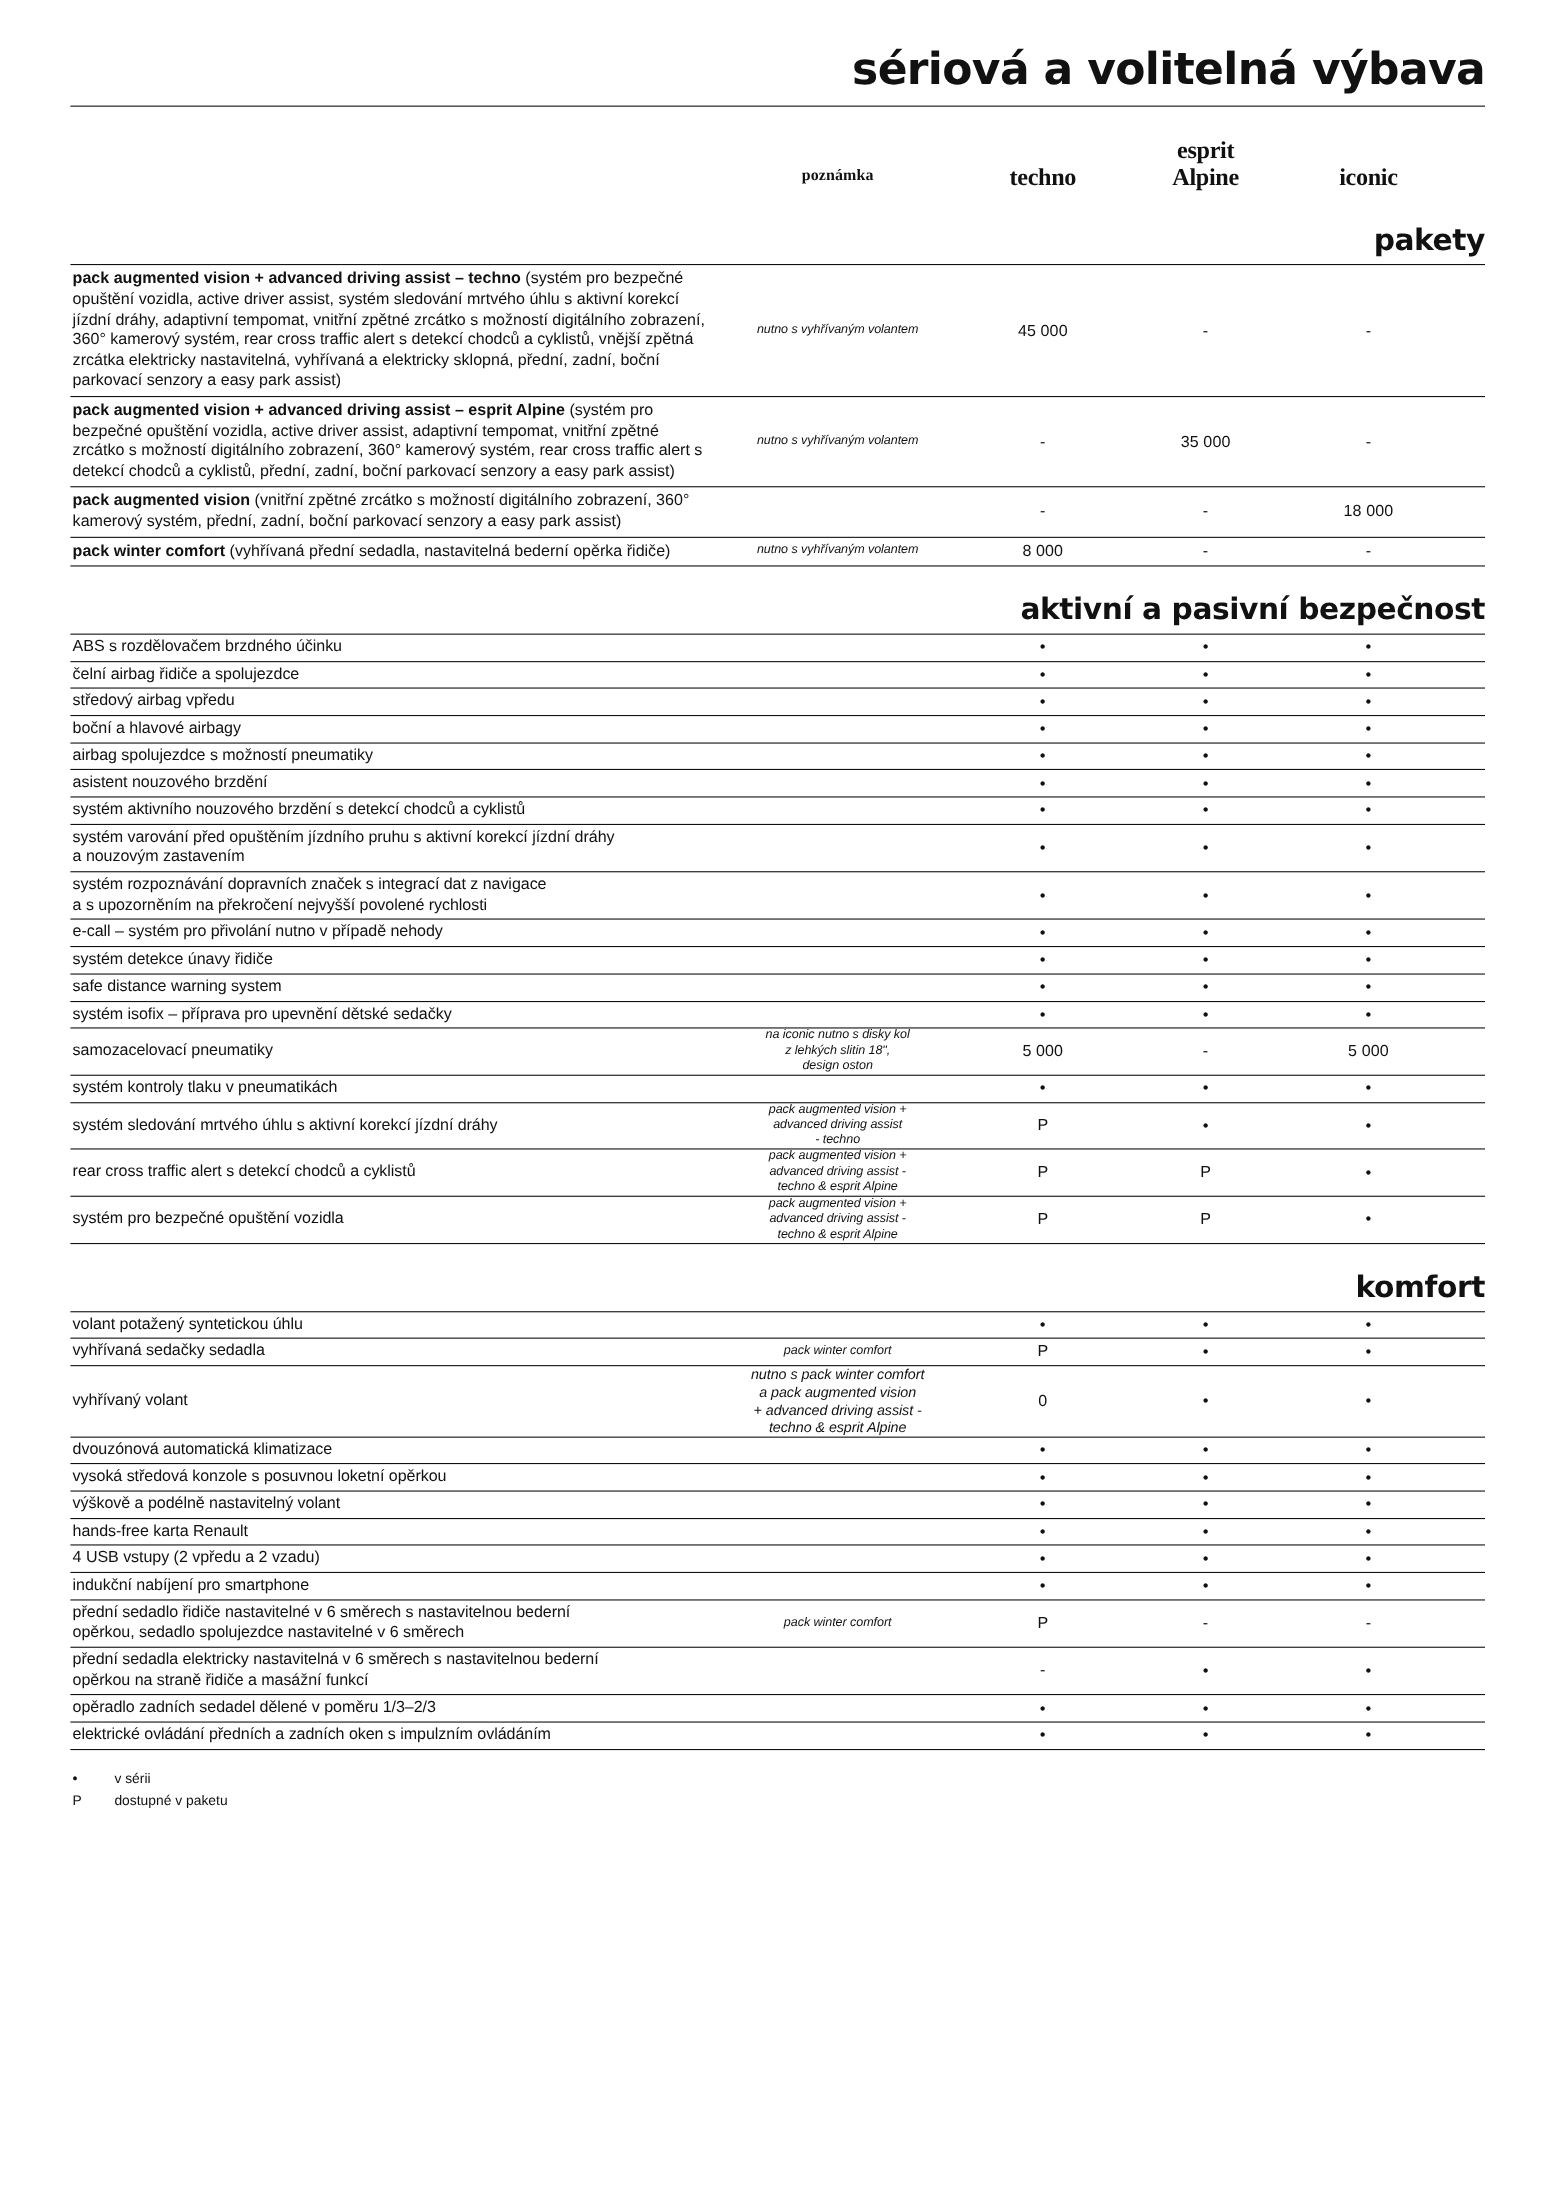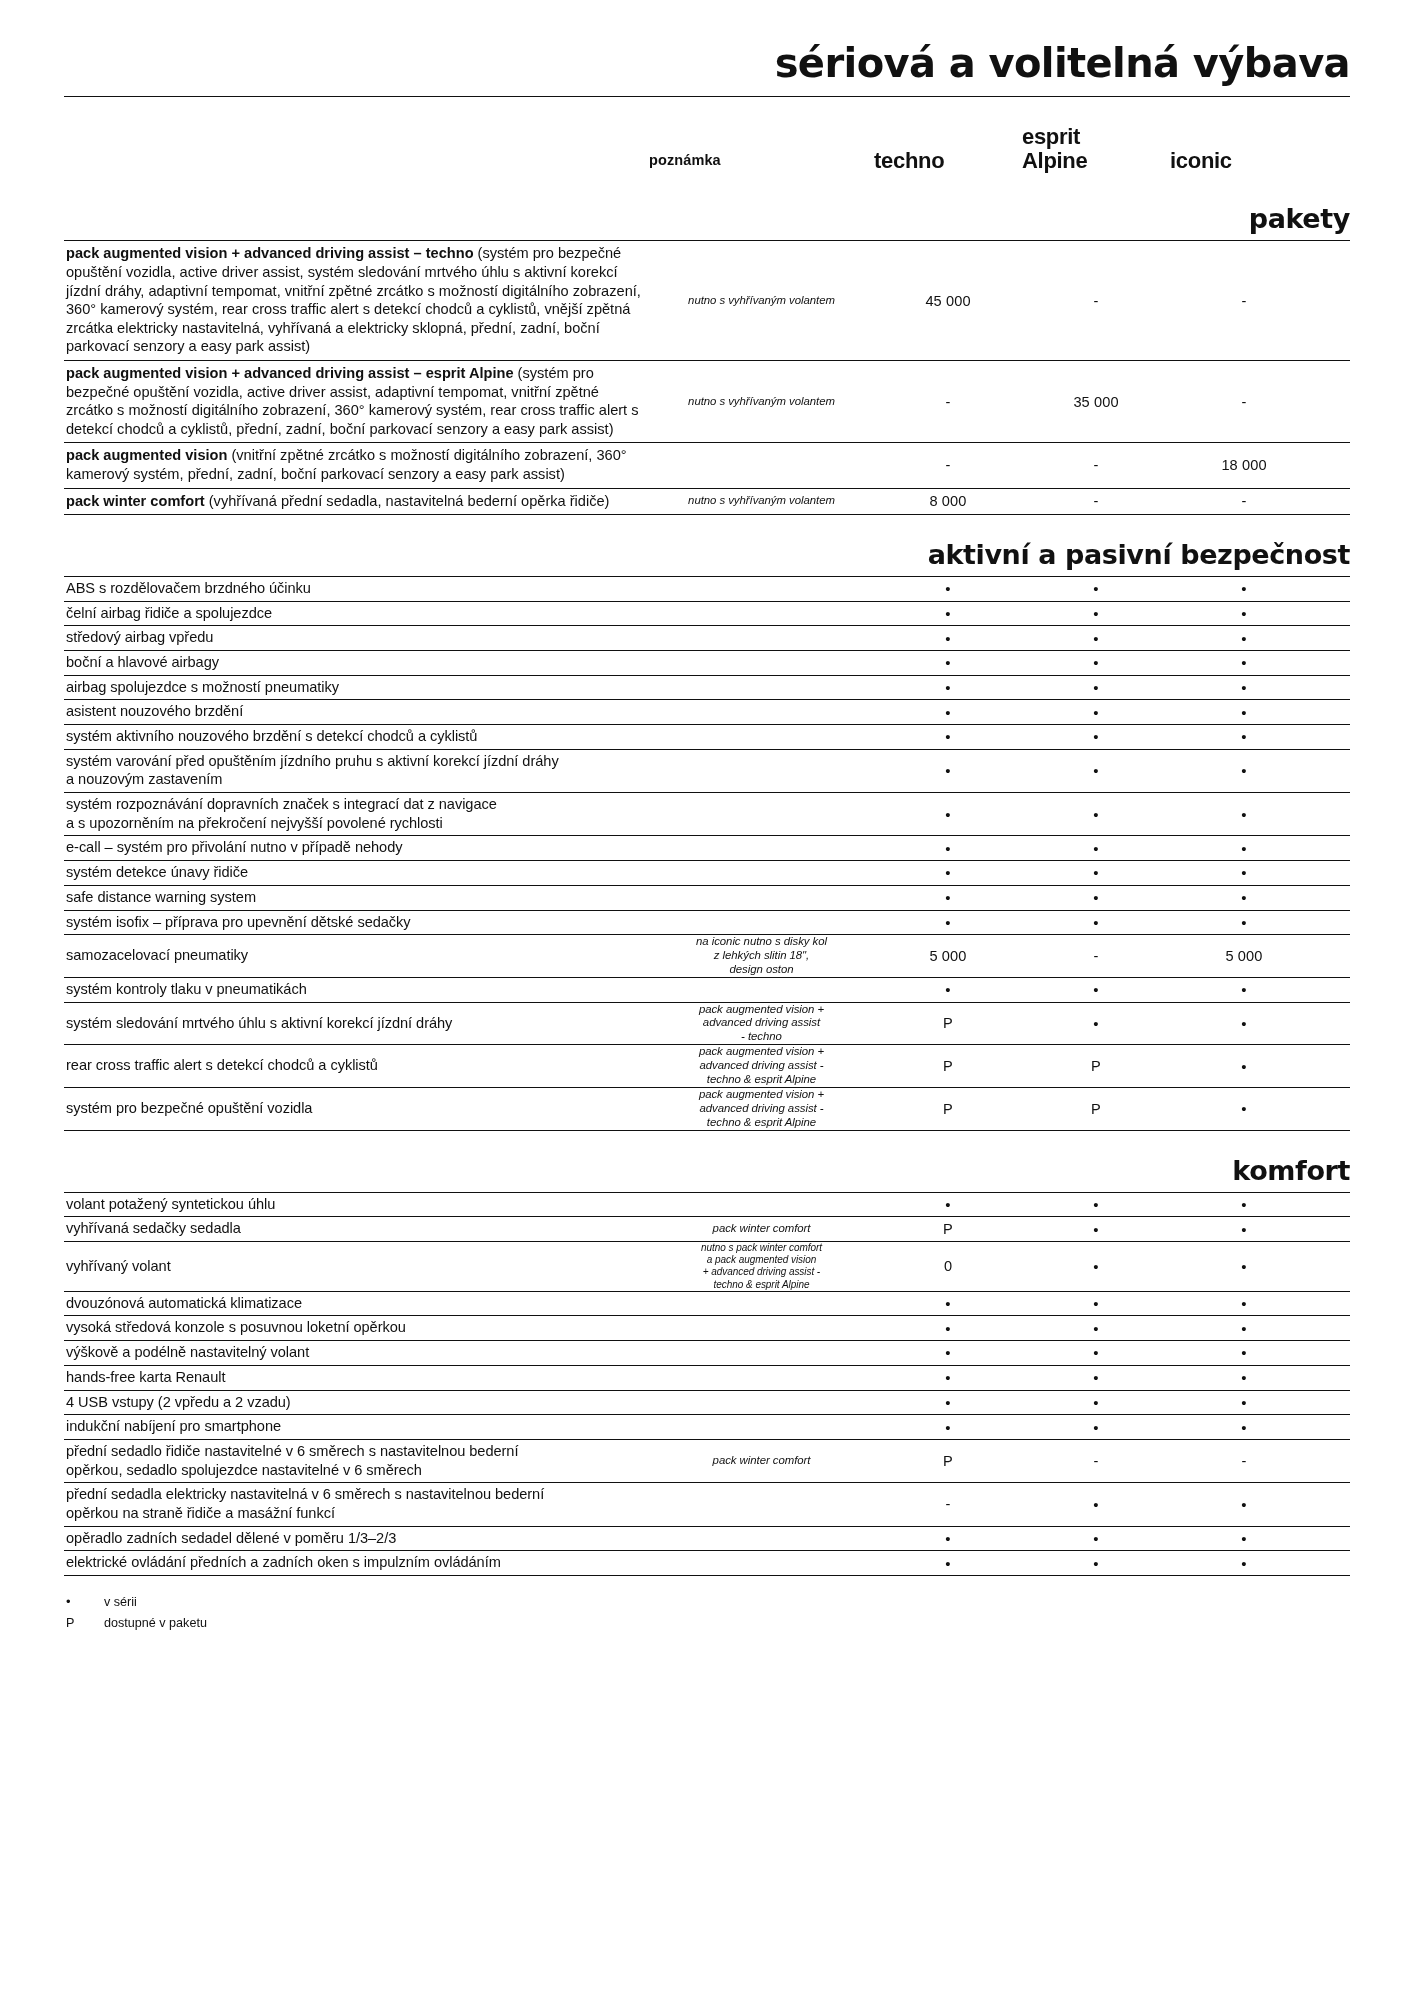--- a/index.html
+++ b/index.html
@@ -50,21 +50,22 @@
   .c-esp   { width: 148px; flex: 0 0 148px; }
   .c-ico   { width: 148px; flex: 0 0 148px; }
 
   
   .colheads {
     margin-top: 28px;
     align-items: flex-end;
     padding-bottom: 6px;
   }
   .colheads .hd {
-    font-family: Liberation Sans, sans-serif;
+    text-align: center;
+    font-family: Liberation Serif, serif;
     font-weight: 700;
     line-height: 1.1;
   }
   .hd-note {
     font-size: 14.5px;
     font-weight: 700;
     letter-spacing: .1px;
     padding-bottom: 4px;
   }
   .hd-trim { font-size: 22px; letter-spacing: -0.3px; }
@@ -99,21 +100,21 @@
     letter-spacing: -0.05px;
   }
   .note-txt {
     font-size: 11.4px;
     font-style: italic;
     line-height: 1.22;
     text-align: center;
     width: 100%;
     letter-spacing: -0.05px;
   }
-  .note-txt.tiny { font-size: 10px; }
+  .note-txt.tiny { font-size: 13px; }
   .val {
     font-size: 14.6px;
     text-align: center;
     width: 100%;
     letter-spacing: .1px;
   }
   .val.dot { font-size: 15px; line-height: 1; }
 
   
   .pack-desc {

